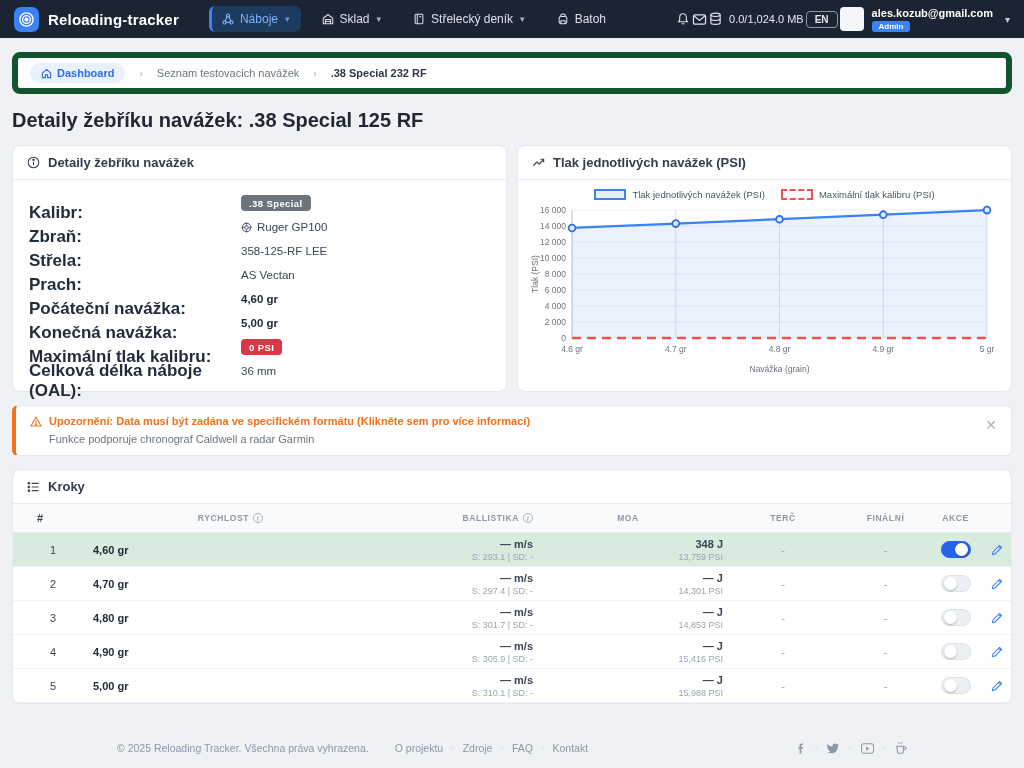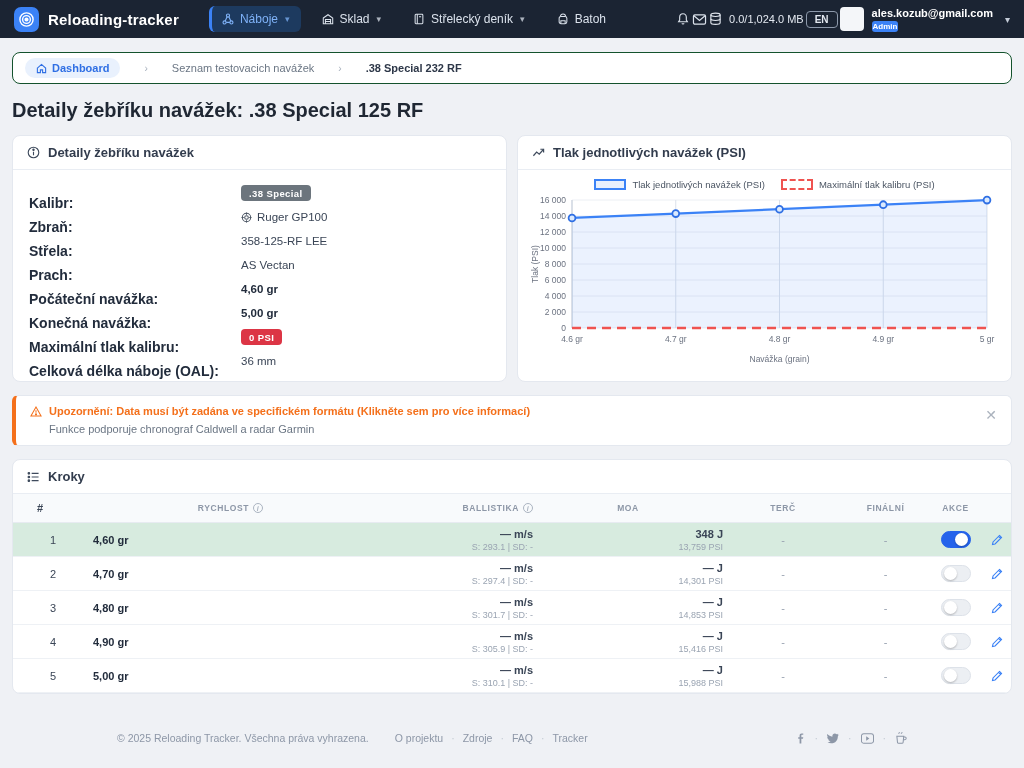--- a/index.html
+++ b/index.html
@@ -15,42 +15,42 @@
   .nav-item.active { background:#1d3a5f; color:#7fb2f8; border-left:3px solid #3b82f6; padding-left:10px; }
   .chev { font-size:9px; opacity:.75; margin-left:1px; }
   .nav-right { margin-left:auto; display:flex; align-items:center; gap:2px; }
   .icon-btn { color:#dbe2ec; display:flex; align-items:center; cursor:pointer; }
   .storage { display:flex; align-items:center; gap:7px; color:#e3e8f0; font-size:11px; }
   .lang-badge { border:1px solid #8d99ab; color:#e3e8f0; font-size:10px; font-weight:600; padding:2px 8px; border-radius:4px; cursor:pointer; }
   .user { display:flex; align-items:center; gap:8px; cursor:pointer; }
   .avatar { width:24px; height:24px; background:#f4f6f9; border-radius:4px; }
   .user-meta { display:flex; flex-direction:column; gap:2px; }
   .user-email { color:#fff; font-size:11px; font-weight:600; }
-  .admin-badge { background:#3b82f6; color:#fff; font-size:8px; font-weight:700; padding:1px 1px; border-radius:3px; align-self:flex-start; }
+  .admin-badge { background:#3b82f6; color:#fff; font-size:8px; font-weight:700; padding:1px 7px; border-radius:3px; align-self:flex-start; }
   .user-chev { color:#c4ccd8; font-size:10px; margin-left:4px; }
 
   
-  .breadcrumb-bar { margin:14px 12px 0; background:#fff; border:1px solid #14532d; border-radius:8px; padding:5px 12px; display:flex; align-items:center; gap:24px; font-size:11px; }
+  .breadcrumb-bar { margin:14px 12px 0; background:#fff; border:6px solid #14532d; border-radius:8px; padding:5px 12px; display:flex; align-items:center; gap:14px; font-size:11px; }
   .crumb-home { display:flex; align-items:center; gap:5px; background:#e9f1fd; color:#2f6fe4; font-weight:700; padding:4px 11px; border-radius:12px; cursor:pointer; }
   .crumb-sep { color:#a7b0bd; font-size:10px; }
   .crumb-mid { color:#6b7684; cursor:pointer; }
   .crumb-cur { color:#2d3748; font-weight:700; }
 
   
   .page-title { margin:15px 12px 13px; font-size:20px; font-weight:700; color:#1f2733; }
 
   
   .cards-row { margin:0 12px; display:flex; gap:10px; }
   .card { background:#fff; border:1px solid #e4e8ef; border-radius:8px; flex:1; min-height:240px; }
   .card-header { display:flex; align-items:center; gap:8px; padding:9px 14px; border-bottom:1px solid #e9edf3; font-size:13px; font-weight:700; color:#323c4d; }
   .card-header svg, .card-header .hicon { color:#3e4a5c; }
 
   .details-body { padding:11px 16px 8px; }
   .detail-row { display:flex; align-items:center; height:24px; }
-  .detail-label { width:212px; font-size:14px; font-weight:700; color:#222c3c;margin-top:20px; }
+  .detail-label { width:212px; font-size:17px; font-weight:700; color:#222c3c;margin-top:20px; }
   .detail-value { font-size:11.5px; color:#3a4556; display:flex; align-items:center; gap:5px; }
   .detail-value.bold { font-weight:700; color:#222c3c; }
   .badge { font-size:9.5px; font-weight:700; color:#fff; padding:2.5px 8px; border-radius:4px; letter-spacing:.4px; }
   .badge.gray { background:#6c757d; }
   .badge.red { background:#dc3545; }
 
   
   .chart-body { padding:6px 8px 2px; }
   .legend { display:flex; justify-content:center; align-items:center; gap:16px; font-size:9.5px; color:#4b5563; margin:3px 0 3px; }
   .legend-item { display:flex; align-items:center; gap:6px; }
@@ -518,21 +518,21 @@
 <div class="footer">
   <div class="foot-left">
     <span>© 2025 Reloading Tracker. Všechna práva vyhrazena.</span>
     <span class="foot-links">
       <span class="foot-link">O projektu</span>
         <span class="foot-dot">·</span>
       <span class="foot-link">Zdroje</span>
         <span class="foot-dot">·</span>
       <span class="foot-link">FAQ</span>
         <span class="foot-dot">·</span>
-      <span class="foot-link">Tracker</span>
+      <span class="foot-link">Kontakt</span>
     </span>
   </div>
   <div class="foot-social">
     <svg width="11" height="11" viewBox="0 0 12 12">
         <path d="M7.5 2 H9 V0.5 H7.2 C5.8 0.5 5 1.5 5 2.9 V4.5 H3.5 V6.2 H5 V11.5 H6.9 V6.2 H8.7 L9 4.5 H6.9 V3 C6.9 2.4 7.1 2 7.5 2 Z" fill="currentColor"></path>
       </svg>
     <span class="foot-dot">·</span>
     <svg width="12" height="11" viewBox="0 0 13 11">
         <path d="M12.5 1.3 C12 1.6 11.5 1.7 11 1.8 C11.5 1.5 11.9 1 12.1 0.4 C11.6 0.7 11 0.9 10.4 1 C9.9 0.5 9.2 0.2 8.5 0.2 C7 0.2 5.8 1.4 5.8 2.9 C5.8 3.1 5.8 3.3 5.9 3.5 C3.7 3.4 1.7 2.3 0.4 0.7 C0.2 1.1 0.1 1.5 0.1 2 C0.1 2.9 0.6 3.7 1.3 4.2 C0.9 4.2 0.5 4.1 0.1 3.9 C0.1 5.2 1 6.3 2.3 6.6 C2 6.7 1.7 6.7 1.4 6.6 C1.7 7.7 2.7 8.5 3.9 8.5 C3 9.2 1.8 9.6 0.6 9.6 C1.8 10.3 3.2 10.7 4.6 10.7 C9.2 10.7 11.7 7 11.7 3.8 V3.4 C12 3.1 12.3 2.7 12.5 1.3 Z" fill="currentColor"></path>
       </svg>

